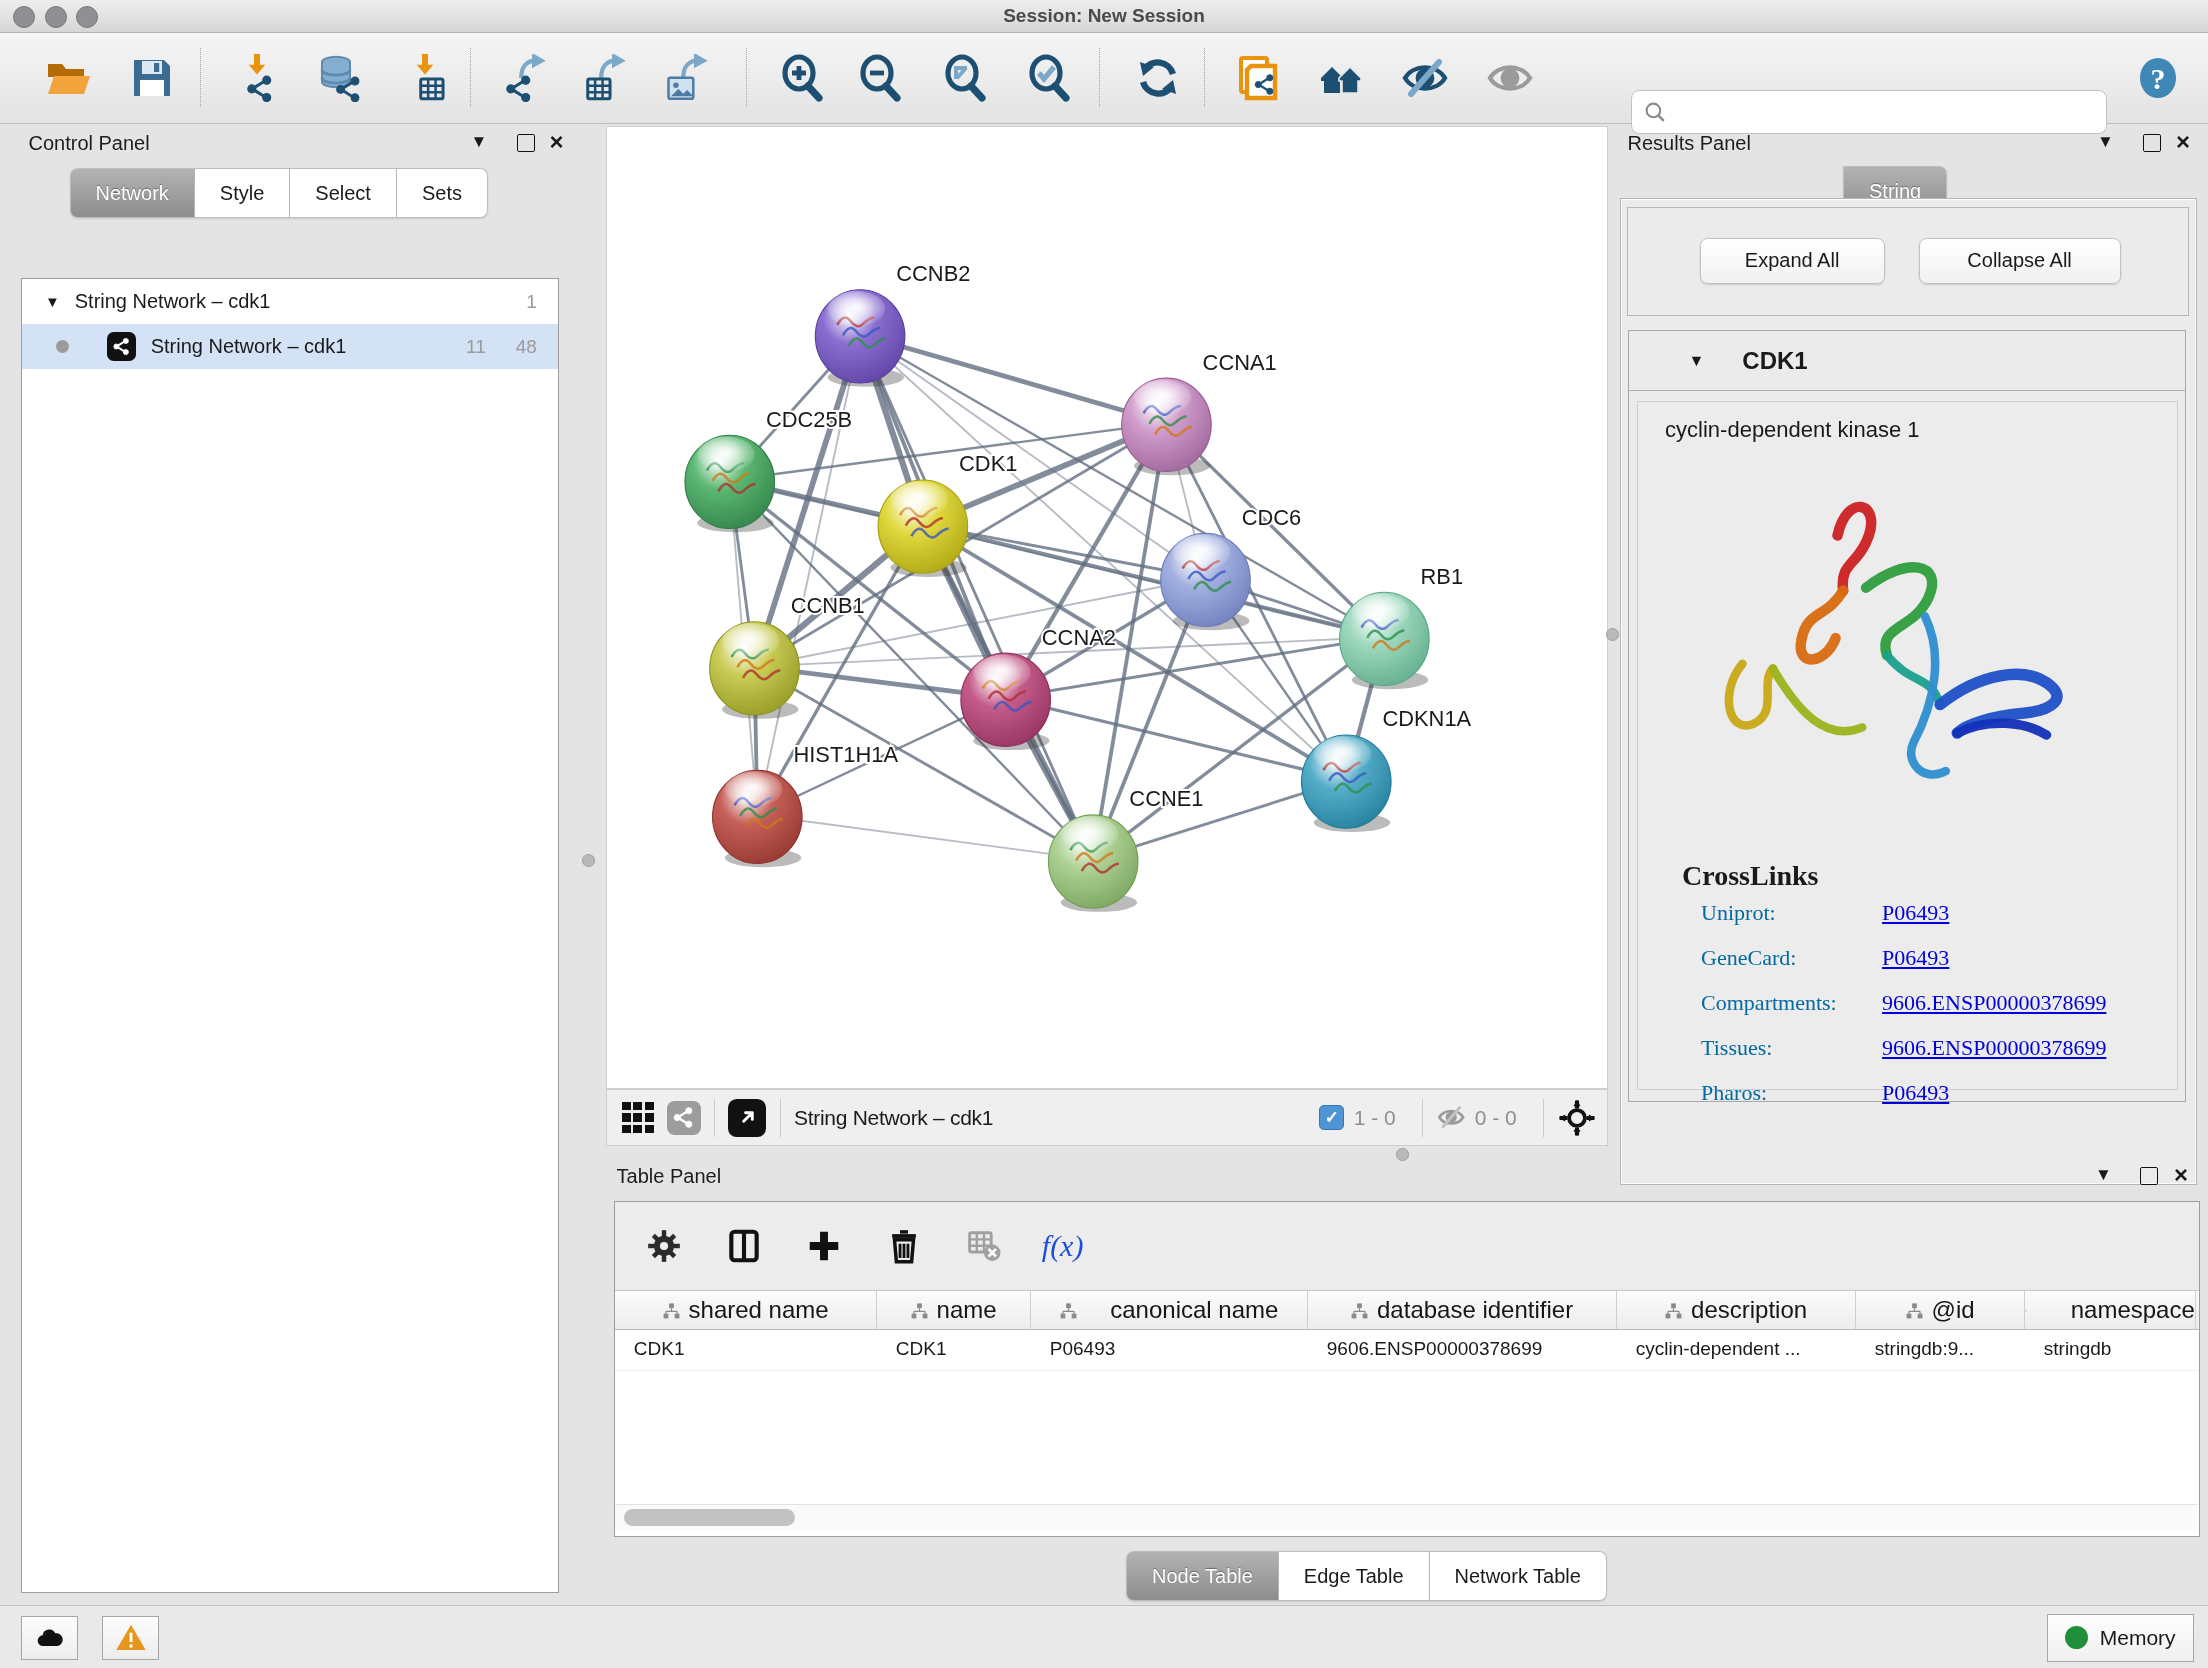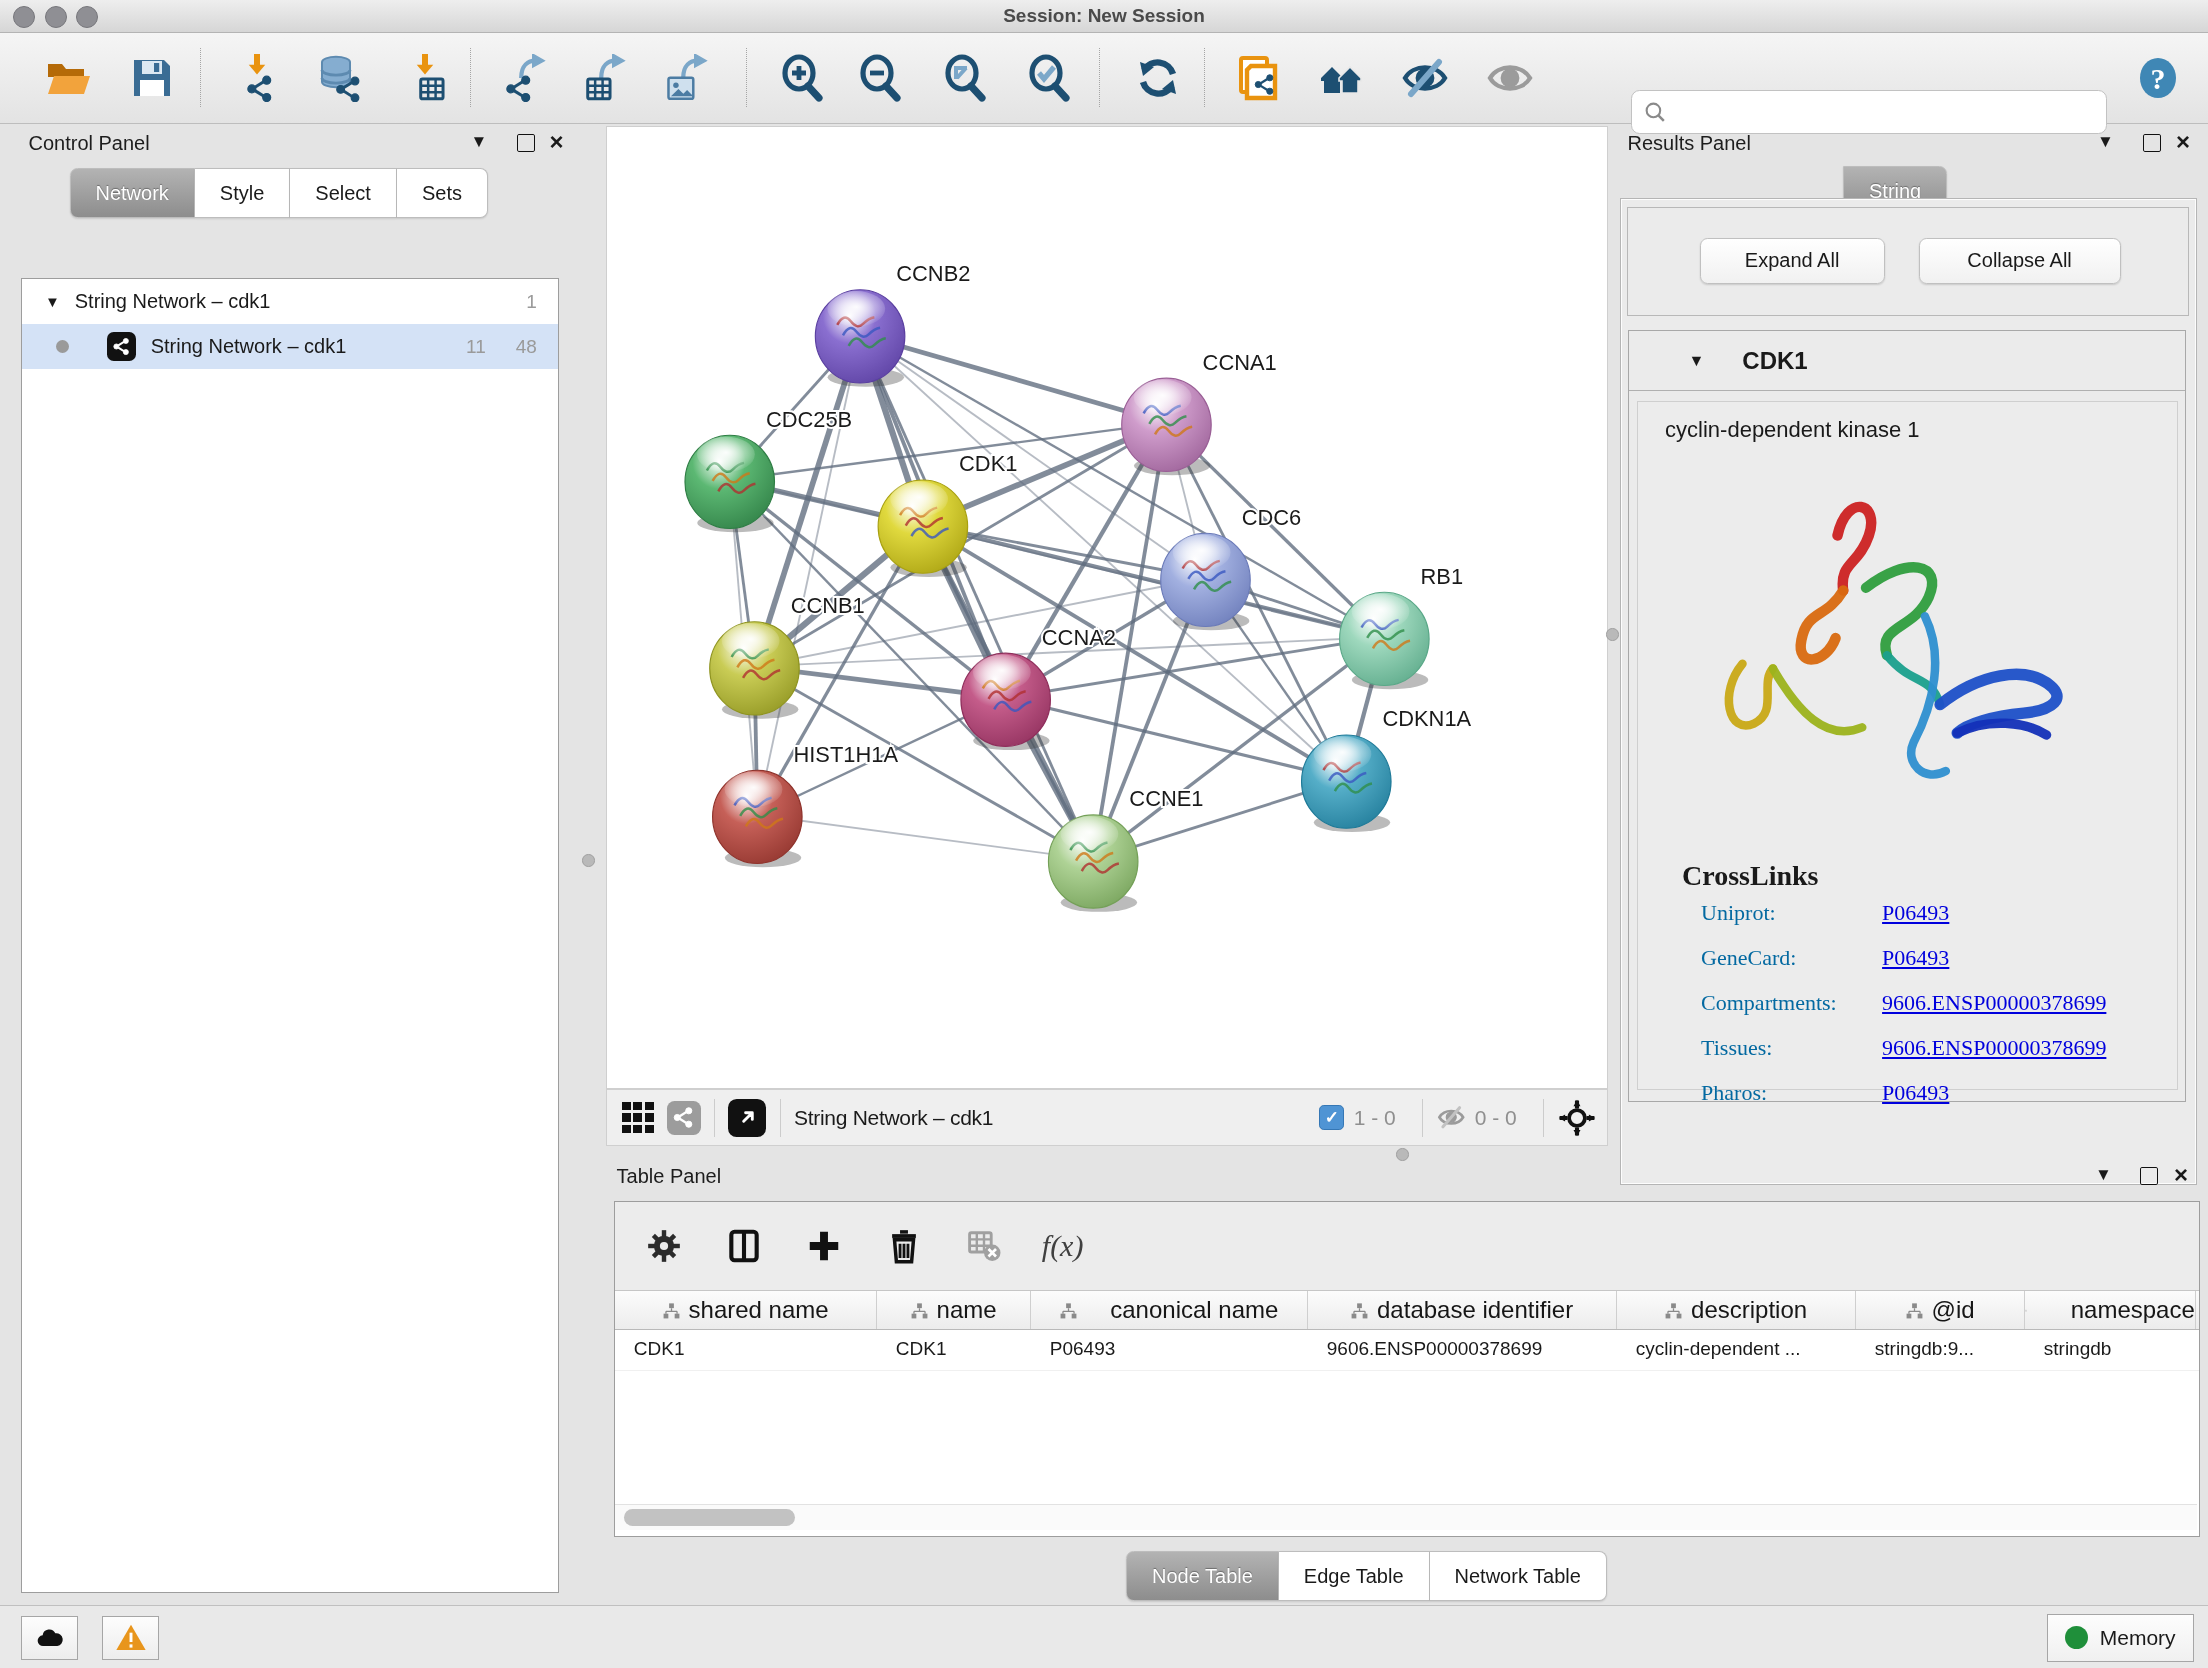--- a/index.html
+++ b/index.html
@@ -750,21 +750,21 @@
         </div>
         <div class="tpbtn">
           <svg width="36" height="36" viewBox="0 0 24 24">
               <g fill="none" stroke="#a0a0a0" transform="scale(0.8)">
                 <use href="#sym-grid"></use>
               </g>
           <circle cx="17.5" cy="16.5" r="5.5" fill="#a0a0a0"></circle>
               <path d="M15,14 l5,5 M20,14 l-5,5" stroke="#fff" stroke-width="1.8"></path>
             </svg>
         </div>
-        <div class="tpbtn serif" style="font-style:italic;font-size:30px;color:#404040;width:auto">f(x)</div>
+        <div class="tpbtn serif" style="font-style:italic;font-size:30px;color:#1d4ed8;width:auto">f(x)</div>
       </div>
       <div class="thead" id="thead">
           <div class="th" style="width: 262px;">
             <svg viewBox="0 0 24 24" width="19" height="19">
               <rect x="9" y="3" width="6" height="6" fill="#8a8a8a"></rect>
               <path d="M12,9 v4 M5,13 h14 M5,13 v3 M19,13 v3" stroke="#8a8a8a" stroke-width="1.6" fill="none"></path>
               <rect x="2" y="16" width="6" height="6" fill="#8a8a8a"></rect>
               <rect x="16" y="16" width="6" height="6" fill="#8a8a8a"></rect>
             </svg>
             <span>shared name</span>

